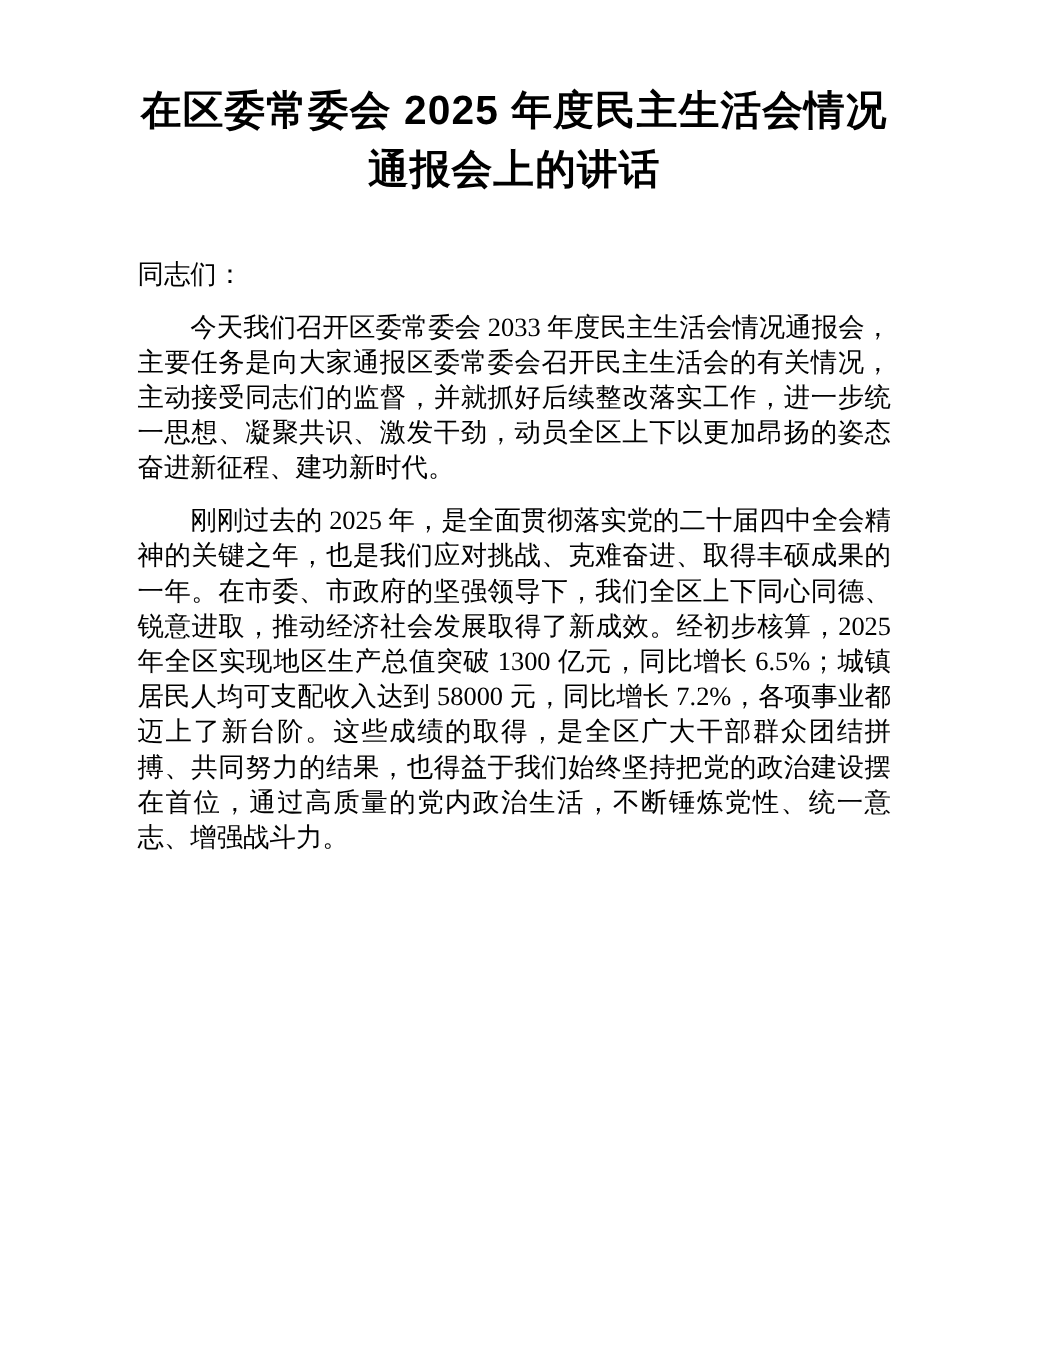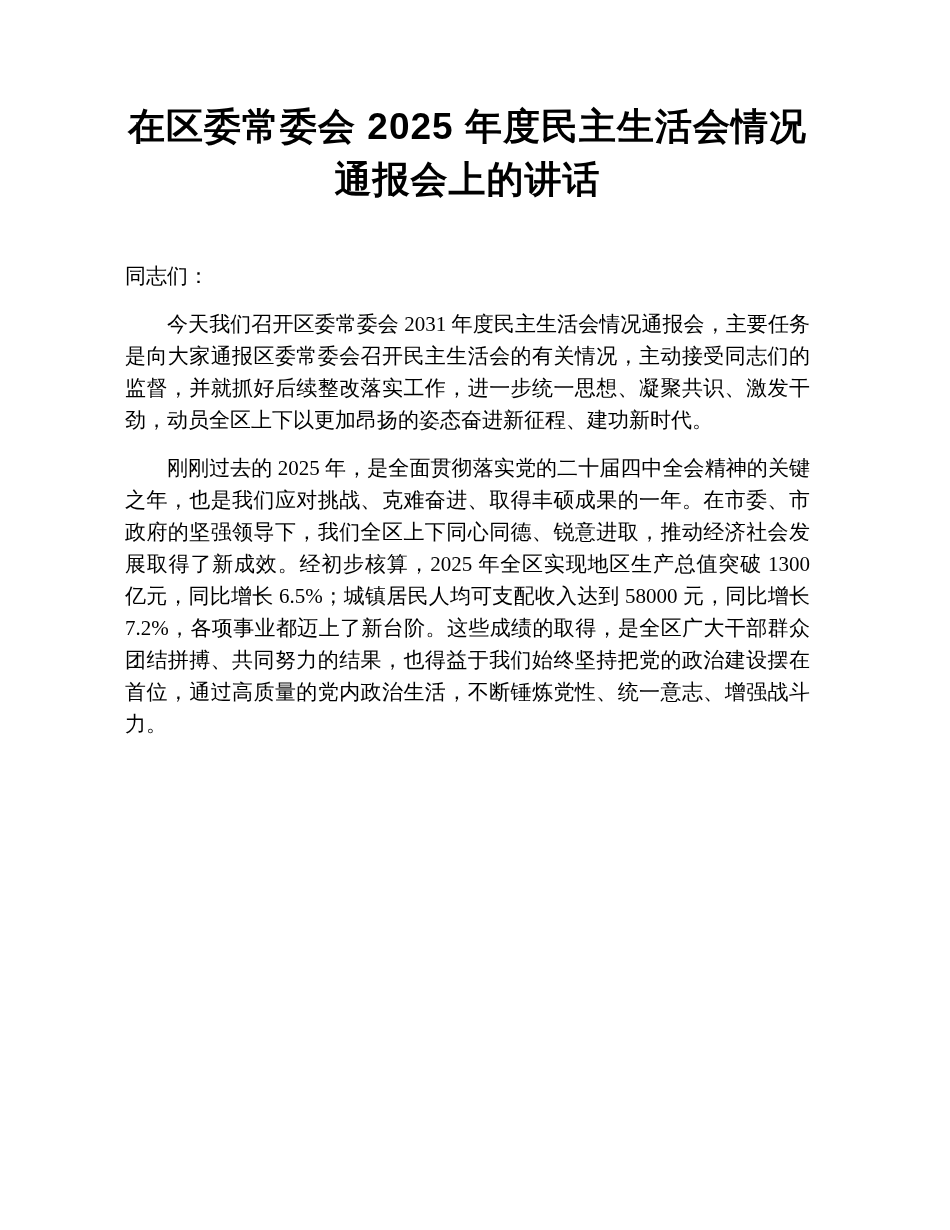--- a/index.html
+++ b/index.html
@@ -8,34 +8,34 @@
     background: #ffffff;
   }
   .page {
     position: relative;
     width: 950px;
     height: 1230px;
     background: #ffffff;
     color: #000000;
     overflow: hidden;
     box-sizing: border-box;
-    padding: 100px 140px 0 125px;
+    padding: 74px 140px 0 125px;
   }
   .doc-title {
     font-family: "Liberation Sans", "DejaVu Sans", sans-serif;
     font-weight: 700;
     font-size: 37px;
     line-height: 53px;
     text-align: center;
     letter-spacing: 1px;
     margin: 0 0 54px 0;
   }
   .doc-body {
     font-family: "Liberation Serif", "DejaVu Serif", serif;
-    font-size: 21px;
+    font-size: 24px;
     line-height: 32px;
   }
   .salutation {
     margin: 0 0 16px 0;
     text-indent: 0;
   }
   .para {
     margin: 0 0 16px 0;
     text-indent: 2em;
     text-align: justify;
@@ -44,18 +44,18 @@
 </style>
 </head>
 <body>
 
 <div class="page">
   <h1 class="doc-title">在区委常委会 2025 年度民主生活会情况通报会上的讲话</h1>
 
   <div class="doc-body">
     <p class="salutation">同志们：</p>
 
-    <p class="para">今天我们召开区委常委会 2031 年度民主生活会情况通报会，主要任务是向大家通报区委常委会召开民主生活会的有关情况，主动接受同志们的监督，并就抓好后续整改落实工作，进一步统一思想、凝聚共识、激发干劲，动员全区上下以更加昂扬的姿态奋进新征程、建功新时代。</p>
+    <p class="para">今天我们召开区委常委会 2033 年度民主生活会情况通报会，主要任务是向大家通报区委常委会召开民主生活会的有关情况，主动接受同志们的监督，并就抓好后续整改落实工作，进一步统一思想、凝聚共识、激发干劲，动员全区上下以更加昂扬的姿态奋进新征程、建功新时代。</p>
 
     <p class="para">刚刚过去的 2025 年，是全面贯彻落实党的二十届四中全会精神的关键之年，也是我们应对挑战、克难奋进、取得丰硕成果的一年。在市委、市政府的坚强领导下，我们全区上下同心同德、锐意进取，推动经济社会发展取得了新成效。经初步核算，2025 年全区实现地区生产总值突破 1300 亿元，同比增长 6.5%；城镇居民人均可支配收入达到 58000 元，同比增长 7.2%，各项事业都迈上了新台阶。这些成绩的取得，是全区广大干部群众团结拼搏、共同努力的结果，也得益于我们始终坚持把党的政治建设摆在首位，通过高质量的党内政治生活，不断锤炼党性、统一意志、增强战斗力。</p>
 
   </div>
 </div>
 
 </body></html>

